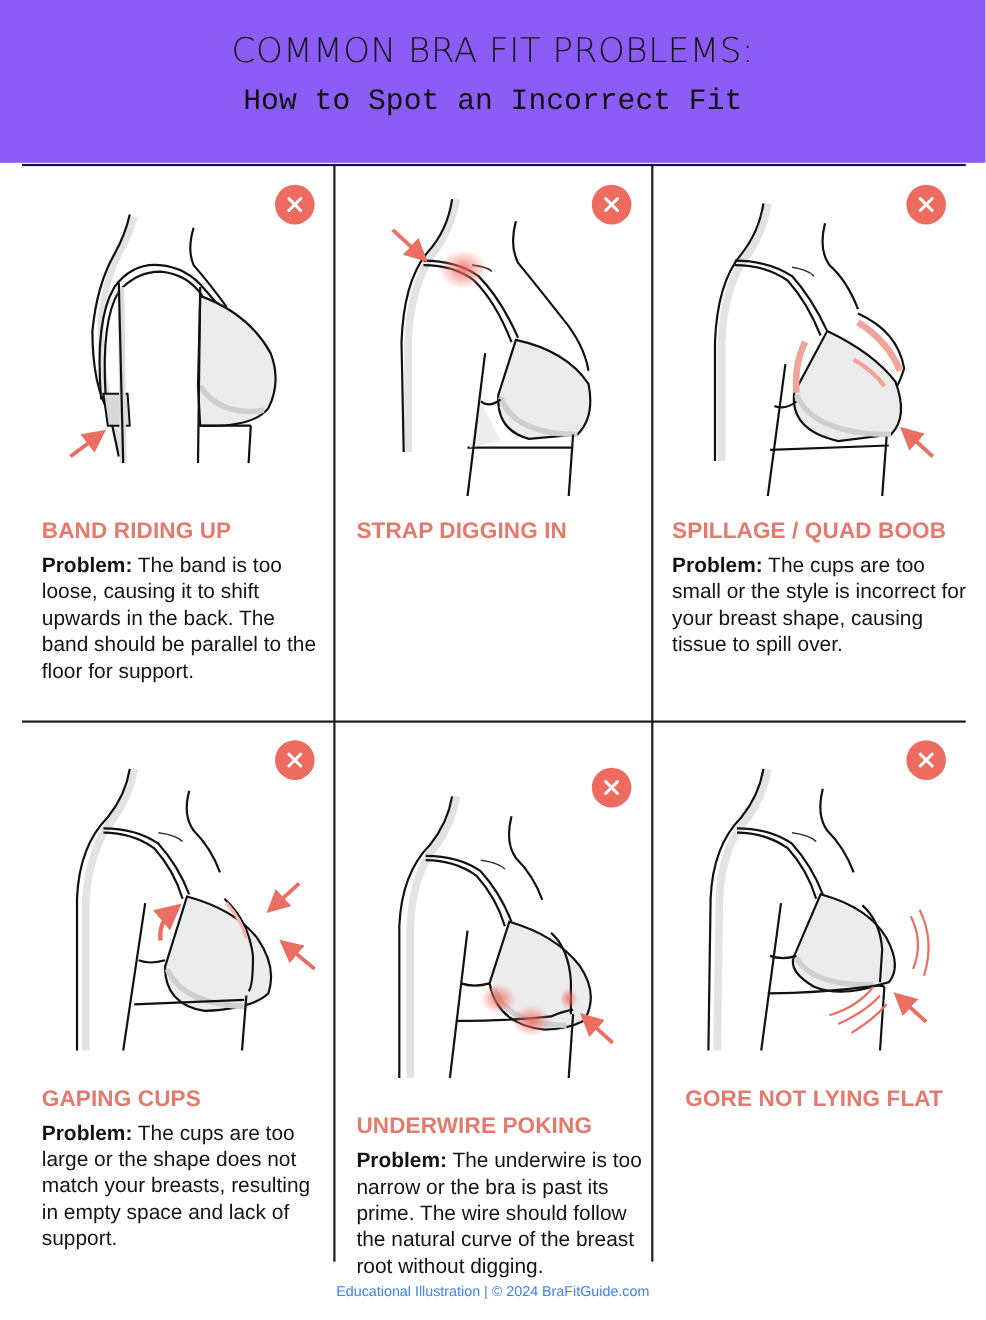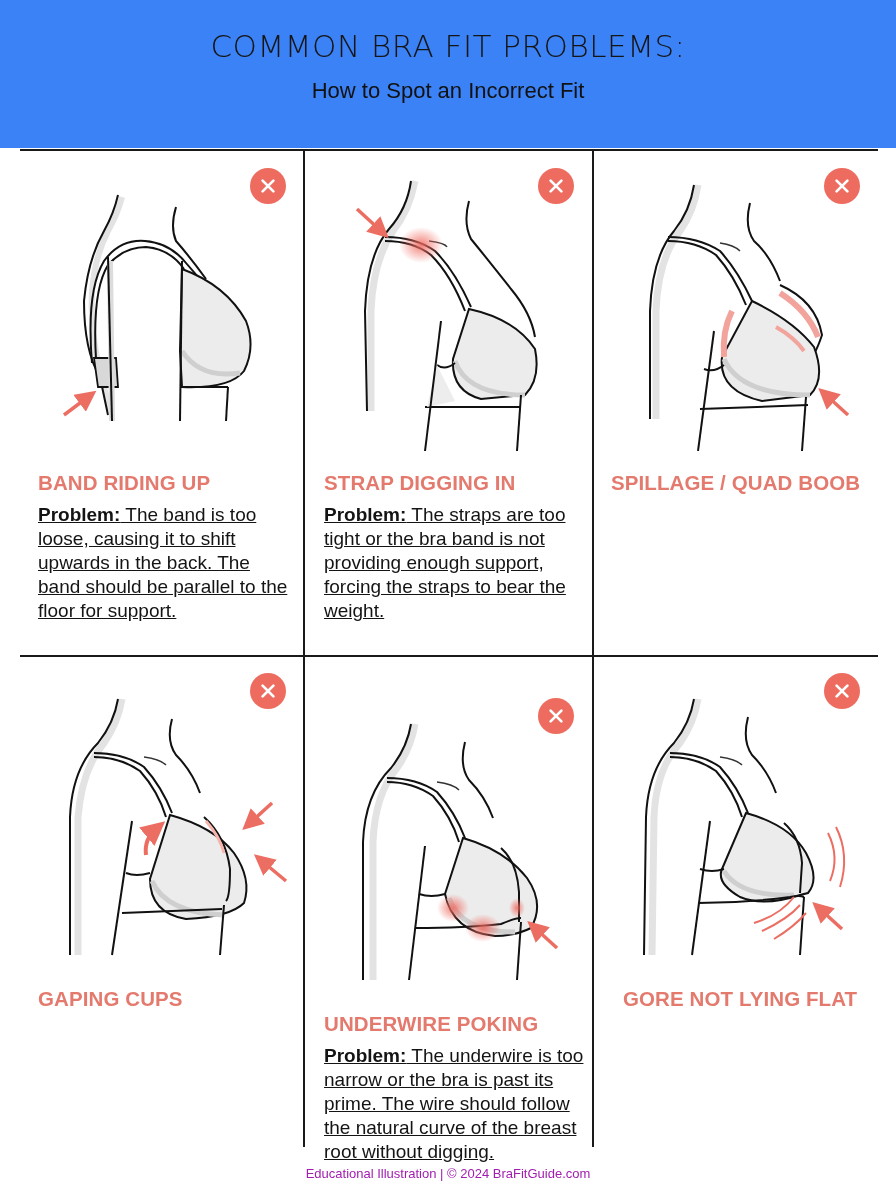--- a/index.html
+++ b/index.html
@@ -1,58 +1,58 @@
 <!DOCTYPE html>
 <html><head>
   <meta charset="utf-8">
   <style>
     * { box-sizing: border-box; margin: 0; padding: 0; }
     html, body { width: 896px; height: 1200px; background: #ffffff; overflow: hidden; }
     body { position: relative; font-family: "Liberation Sans", sans-serif; color: #111; }
 
     .header {
       position: absolute; left: 0; top: 0; width: 896px; height: 148px;
-      background: #3b82f6; text-align: center;
+      background: #8b5cf6; text-align: center;
     }
     .title-line1 {
       position: absolute; left: 0; right: 0; top: 28px;
       font-family: "DejaVu Sans", sans-serif; font-weight: 300;
       font-size: 31px; letter-spacing: 0.5px; color: #151515;
     }
     .title-line2 {
       position: absolute; left: 0; right: 0; top: 78px;
-      font-family: Liberation Sans, sans-serif;
-      font-size: 22px; color: #111;
+      font-family: Liberation Mono, monospace;
+      font-size: 27px; color: #111;
     }
 
     .grid-line-h { position: absolute; height: 2px; background: #1a1a1a; }
     .grid-line-v { position: absolute; width: 2px; background: #1a1a1a; }
 
     .cell { position: absolute; }
     .illus { position: absolute; left: 0; top: 0; }
     .x-icon {
       position: absolute; width: 36px; height: 36px; border-radius: 50%;
       background: #ee6c5f; display: flex; align-items: center; justify-content: center;
     }
     .x-icon svg { width: 18px; height: 18px; }
 
     .cell-heading {
       position: absolute; font-family: "Liberation Sans", sans-serif;
       font-weight: bold; font-size: 20.5px; color: #e47a6e; letter-spacing: 0.1px;
       white-space: nowrap;
     }
     .cell-body {
       position: absolute; font-family: "Liberation Sans", sans-serif;
-      font-size: 19px; line-height: 24px; color: #141414; text-decoration: underline;
+      font-size: 19px; line-height: 24px; color: #141414;
     }
     .cell-body b { font-weight: bold; }
 
     .footer {
       position: absolute; left: 0; right: 0; top: 1166px; text-align: center;
-      font-family: "Liberation Sans", sans-serif; font-size: 13px; color: #a21caf;
+      font-family: "Liberation Sans", sans-serif; font-size: 13px; color: #3b82f6;
     }
   </style>
 </head>
 <body>
 
 <div class="header">
   <div class="title-line1">COMMON BRA FIT PROBLEMS:</div>
   <div class="title-line2">How to Spot an Incorrect Fit</div>
 </div>
 
@@ -118,23 +118,20 @@
     <path d="M136 170 L120 300" fill="none" stroke="#111" stroke-width="2"></path>
     <path d="M216 244 L212 300" fill="none" stroke="#111" stroke-width="2"></path>
     <line x1="52" y1="58" x2="76" y2="80" stroke="#ec6e62" stroke-width="3.5" marker-end="url(#arrowhead)"></line>
   </svg>
   <div class="x-icon" style="left:233px; top:17px;">
     <svg viewBox="0 0 20 20">
         <path d="M4 4 L16 16 M16 4 L4 16" stroke="#fff" stroke-width="3" stroke-linecap="round"></path>
       </svg>
   </div>
   <div class="cell-heading" style="left:19px; top:320px;">STRAP DIGGING IN</div>
-  <div class="cell-body" style="left:19px; top:352px; width:262px;">
-    <b>Problem:</b><span> The straps are too tight or the bra band is not providing enough support, forcing the straps to bear the weight.</span>
-  </div>
 </div>
 
 <div class="cell" style="left:594px; top:151px; width:290px; height:504px;">
   <svg class="illus" width="302" height="300" viewBox="0 0 302 300">
     <path d="M104 34 Q100 60 86 80 Q64 108 62 160 L62 268" fill="none" stroke="#e3e3e3" stroke-width="7"></path>
     <path d="M100 34 Q96 60 80 80 Q58 106 56 160 L56 268" fill="none" stroke="#111" stroke-width="2"></path>
     <path d="M156 52 Q150 76 160 90 Q176 104 186 130" fill="none" stroke="#111" stroke-width="2"></path>
     <path d="M74 86 Q104 86 126 100 Q144 120 158 150" fill="none" stroke="#111" stroke-width="2"></path>
     <path d="M74 90 Q102 90 122 104 Q140 124 152 154" fill="none" stroke="#111" stroke-width="2"></path>
     <path d="M126 92 Q140 94 146 100" fill="none" stroke="#333" stroke-width="1.5"></path>
@@ -149,20 +146,23 @@
     <path d="M120 180 L104 300" fill="none" stroke="#111" stroke-width="2"></path>
     <path d="M212 246 L208 300" fill="none" stroke="#111" stroke-width="2"></path>
     <line x1="254" y1="264" x2="232" y2="244" stroke="#ec6e62" stroke-width="3.5" marker-end="url(#arrowhead)"></line>
   </svg>
   <div class="x-icon" style="left:230px; top:17px;">
     <svg viewBox="0 0 20 20">
         <path d="M4 4 L16 16 M16 4 L4 16" stroke="#fff" stroke-width="3" stroke-linecap="round"></path>
       </svg>
   </div>
   <div class="cell-heading" style="left:17px; top:320px;">SPILLAGE / QUAD BOOB</div>
+  <div class="cell-body" style="left:17px; top:352px; width:272px;">
+    <b>Problem:</b><span> The cups are too small or the style is incorrect for your breast shape, causing tissue to spill over.</span>
+  </div>
 </div>
 
 <div class="cell" style="left:0; top:657px; width:275px; height:490px;">
   <svg class="illus" width="303" height="310" viewBox="0 0 303 310">
     <path d="M122 42 Q118 66 104 86 Q82 112 78 160 L78 298" fill="none" stroke="#e3e3e3" stroke-width="7"></path>
     <path d="M118 42 Q114 66 98 86 Q72 112 70 160 L70 298" fill="none" stroke="#111" stroke-width="2"></path>
     <path d="M172 62 Q166 84 176 98 Q192 114 200 136" fill="none" stroke="#111" stroke-width="2"></path>
     <path d="M94 96 Q124 96 144 110 Q162 130 172 156" fill="none" stroke="#111" stroke-width="2"></path>
     <path d="M94 100 Q120 100 140 114 Q158 134 166 160" fill="none" stroke="#111" stroke-width="2"></path>
     <path d="M144 100 Q160 102 166 108" fill="none" stroke="#333" stroke-width="1.5"></path>
@@ -177,20 +177,23 @@
     <path d="M146 198 Q144 182 156 172" fill="none" stroke="#ec6e62" stroke-width="4" marker-end="url(#arrowhead)"></path>
     <line x1="272" y1="146" x2="250" y2="166" stroke="#ec6e62" stroke-width="3.5" marker-end="url(#arrowhead)"></line>
     <line x1="286" y1="224" x2="262" y2="204" stroke="#ec6e62" stroke-width="3.5" marker-end="url(#arrowhead)"></line>
   </svg>
   <div class="x-icon" style="left:250px; top:16px;">
     <svg viewBox="0 0 20 20">
         <path d="M4 4 L16 16 M16 4 L4 16" stroke="#fff" stroke-width="3" stroke-linecap="round"></path>
       </svg>
   </div>
   <div class="cell-heading" style="left:38px; top:330px;">GAPING CUPS</div>
+  <div class="cell-body" style="left:38px; top:362px; width:256px;">
+    <b>Problem:</b><span> The cups are too large or the shape does not match your breasts, resulting in empty space and lack of support.</span>
+  </div>
 </div>
 
 <div class="cell" style="left:305px; top:682px; width:287px; height:490px;">
   <svg class="illus" width="287" height="310" viewBox="0 0 287 310">
     <path d="M110 42 Q106 66 92 86 Q70 112 68 160 L68 298" fill="none" stroke="#e3e3e3" stroke-width="7"></path>
     <path d="M106 42 Q102 66 86 86 Q60 112 58 160 L58 298" fill="none" stroke="#111" stroke-width="2"></path>
     <path d="M160 60 Q154 84 164 98 Q180 114 188 136" fill="none" stroke="#111" stroke-width="2"></path>
     <path d="M82 96 Q112 96 132 110 Q150 130 160 156" fill="none" stroke="#111" stroke-width="2"></path>
     <path d="M82 100 Q108 100 128 114 Q146 134 154 160" fill="none" stroke="#111" stroke-width="2"></path>
     <path d="M132 100 Q148 102 154 108" fill="none" stroke="#333" stroke-width="1.5"></path>

